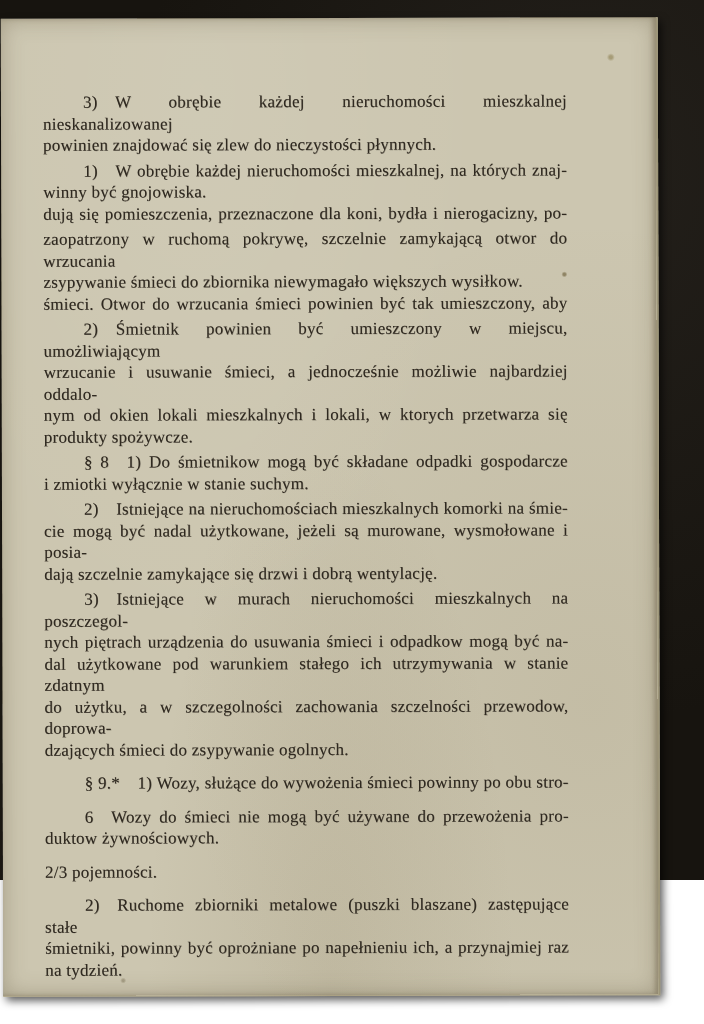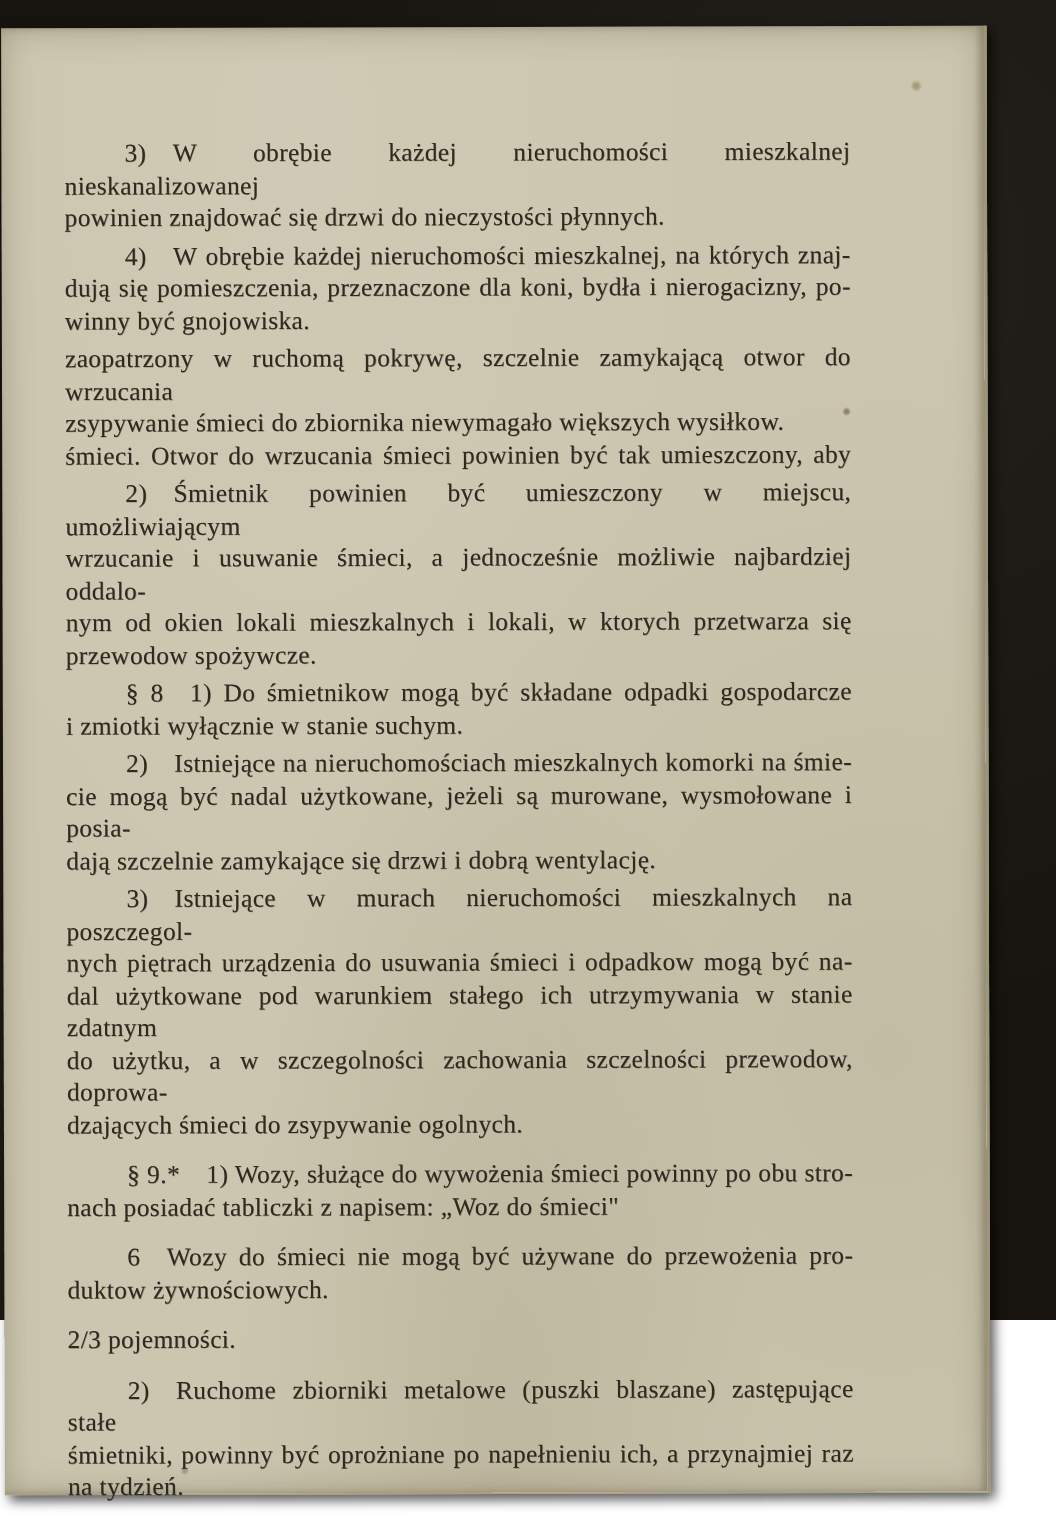--- a/index.html
+++ b/index.html
@@ -61,57 +61,56 @@
 </style>
 </head>
 <body>
 
 <div class="scene">
   <div class="paper">
     <div class="text-block">
 
     <div class="para gap-normal">
           <div class="line first">3)  W obrębie każdej nieruchomości mieszkalnej nieskanalizowanej</div>
-          <div class="line last">powinien znajdować się drzwi do nieczystości płynnych.</div>
+          <div class="line last">powinien znajdować się zlew do nieczystości płynnych.</div>
         </div>
         <div class="para gap-normal">
-          <div class="line first">4)  W obrębie każdej nieruchomości mieszkalnej, na których znaj-</div>
+          <div class="line first">1)  W obrębie każdej nieruchomości mieszkalnej, na których znaj-</div>
+          <div class="line last">winny być gnojowiska.</div>
           <div class="line">dują się pomieszczenia, przeznaczone dla koni, bydła i nierogacizny, po-</div>
-          <div class="line last">winny być gnojowiska.</div>
         </div>
         <div class="para gap-normal">
           <div class="line">zaopatrzony w ruchomą pokrywę, szczelnie zamykającą otwor do wrzucania</div>
           <div class="line last">zsypywanie śmieci do zbiornika niewymagało większych wysiłkow.</div>
           <div class="line">śmieci. Otwor do wrzucania śmieci powinien być tak umieszczony, aby</div>
         </div>
         <div class="para gap-normal">
           <div class="line first">2)  Śmietnik powinien być umieszczony w miejscu, umożliwiającym</div>
           <div class="line">wrzucanie i usuwanie śmieci, a jednocześnie możliwie najbardziej oddalo-</div>
           <div class="line">nym od okien lokali mieszkalnych i lokali, w ktorych przetwarza się</div>
-          <div class="line last">przewodow spożywcze.</div>
+          <div class="line last">produkty spożywcze.</div>
         </div>
         <div class="para gap-normal">
           <div class="line first">§ 8  1) Do śmietnikow mogą być składane odpadki gospodarcze</div>
           <div class="line last">i zmiotki wyłącznie w stanie suchym.</div>
         </div>
         <div class="para gap-normal">
           <div class="line first">2)  Istniejące na nieruchomościach mieszkalnych komorki na śmie-</div>
           <div class="line">cie mogą być nadal użytkowane, jeżeli są murowane, wysmołowane i posia-</div>
           <div class="line last">dają szczelnie zamykające się drzwi i dobrą wentylację.</div>
         </div>
         <div class="para gap-normal">
           <div class="line first">3)  Istniejące w murach nieruchomości mieszkalnych na poszczegol-</div>
           <div class="line">nych piętrach urządzenia do usuwania śmieci i odpadkow mogą być na-</div>
           <div class="line">dal użytkowane pod warunkiem stałego ich utrzymywania w stanie zdatnym</div>
           <div class="line">do użytku, a w szczegolności zachowania szczelności przewodow, doprowa-</div>
           <div class="line last">dzających śmieci do zsypywanie ogolnych.</div>
         </div>
         <div class="para gap-large">
           <div class="line first">§ 9.*  1) Wozy, służące do wywożenia śmieci powinny po obu stro-</div>
-          <div class="line last">nach posiadać tabliczki z napisem: „Woz do śmieci"</div>
         </div>
         <div class="para gap-large">
           <div class="line first">6  Wozy do śmieci nie mogą być używane do przewożenia pro-</div>
           <div class="line last">duktow żywnościowych.</div>
         </div>
         <div class="para gap-large">
           <div class="line last">2/3 pojemności.</div>
         </div>
         <div class="para gap-large">
           <div class="line first">2)  Ruchome zbiorniki metalowe (puszki blaszane) zastępujące stałe</div>

